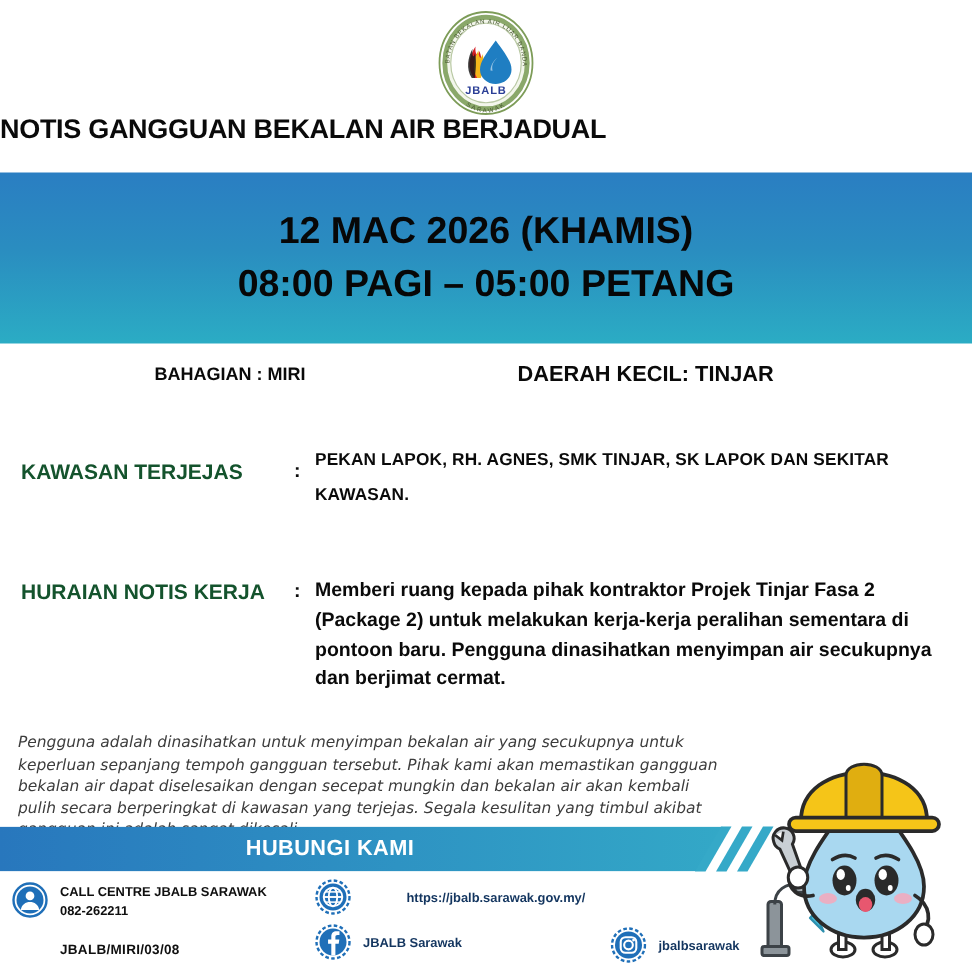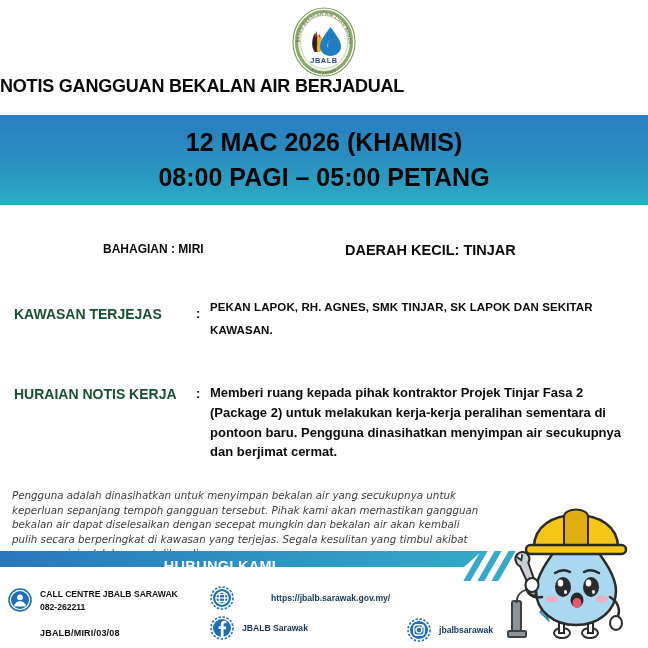--- a/index.html
+++ b/index.html
@@ -42,21 +42,21 @@
     color: #0a0a0a;
     white-space: nowrap;
   }
 
   
   .date-banner {
     position: absolute;
     top: 115px;
     left: 0;
     width: 648px;
-    height: 90px;
+    height: 114px;
     background: linear-gradient(180deg, #2a7ec2 0%, #2a8dc0 45%, #2bacc4 100%);
     display: flex;
     flex-direction: column;
     align-items: center;
     justify-content: center;
   }
   .date-line1 {
     font-size: 25px;
     font-weight: bold;
     color: #070707;
@@ -153,21 +153,21 @@
     color: #3c3c3c;
     font-family: "DejaVu Sans", sans-serif;
   }
 
   
   .contact-bar {
     position: absolute;
     top: 551px;
     left: 0;
     width: 482px;
-    height: 16px;
+    height: 30px;
   }
   .contact-bar-shape {
     position: absolute;
     inset: 0;
     background: linear-gradient(90deg, #2877bd 0%, #2e93c3 55%, #33a8c7 100%);
     clip-path: polygon(0 0, 100% 0, calc(100% - 18px) 100%, 0 100%);
   }
   .contact-bar-title {
     position: absolute;
     left: 0;

